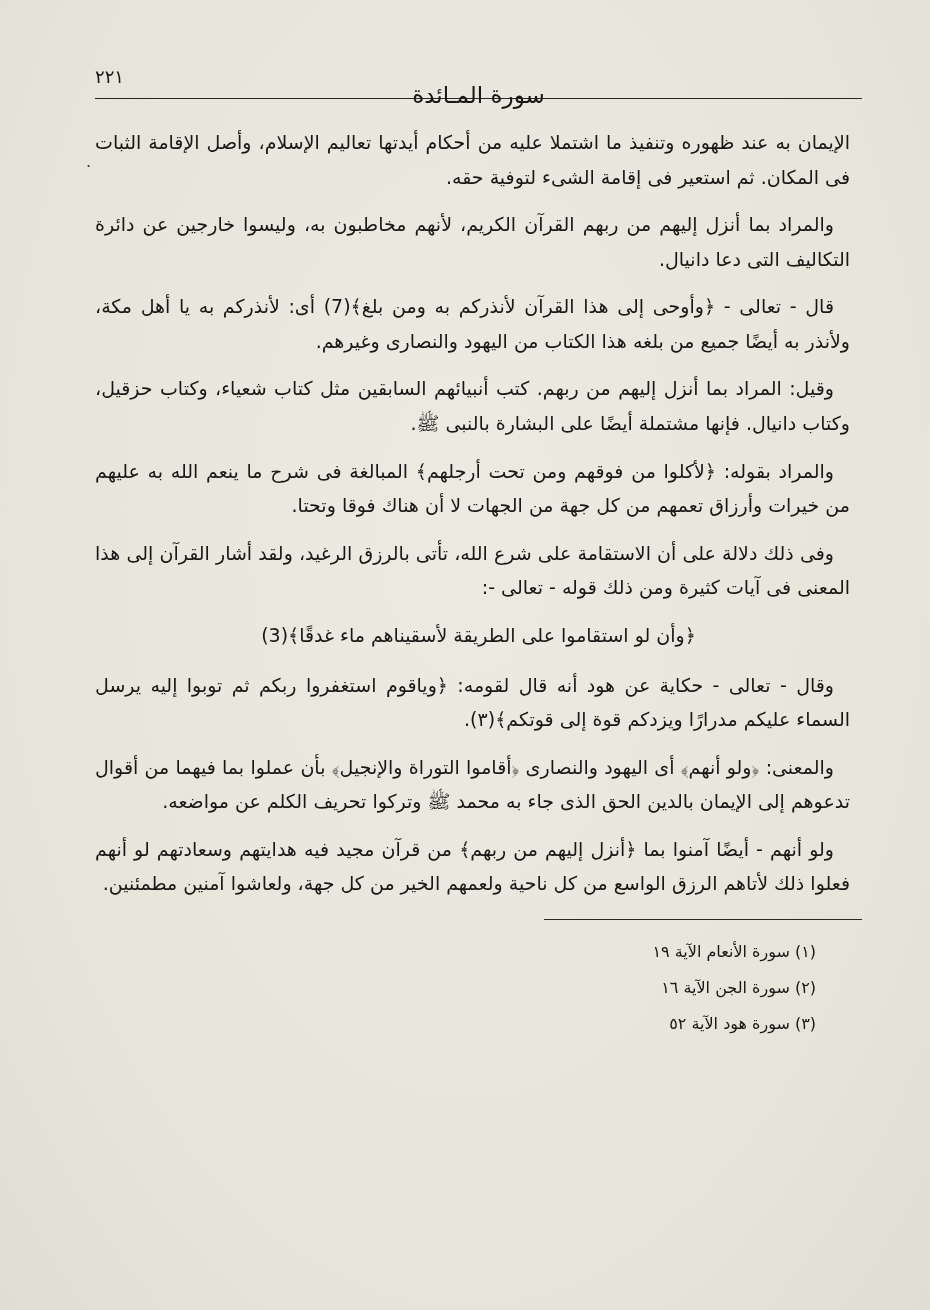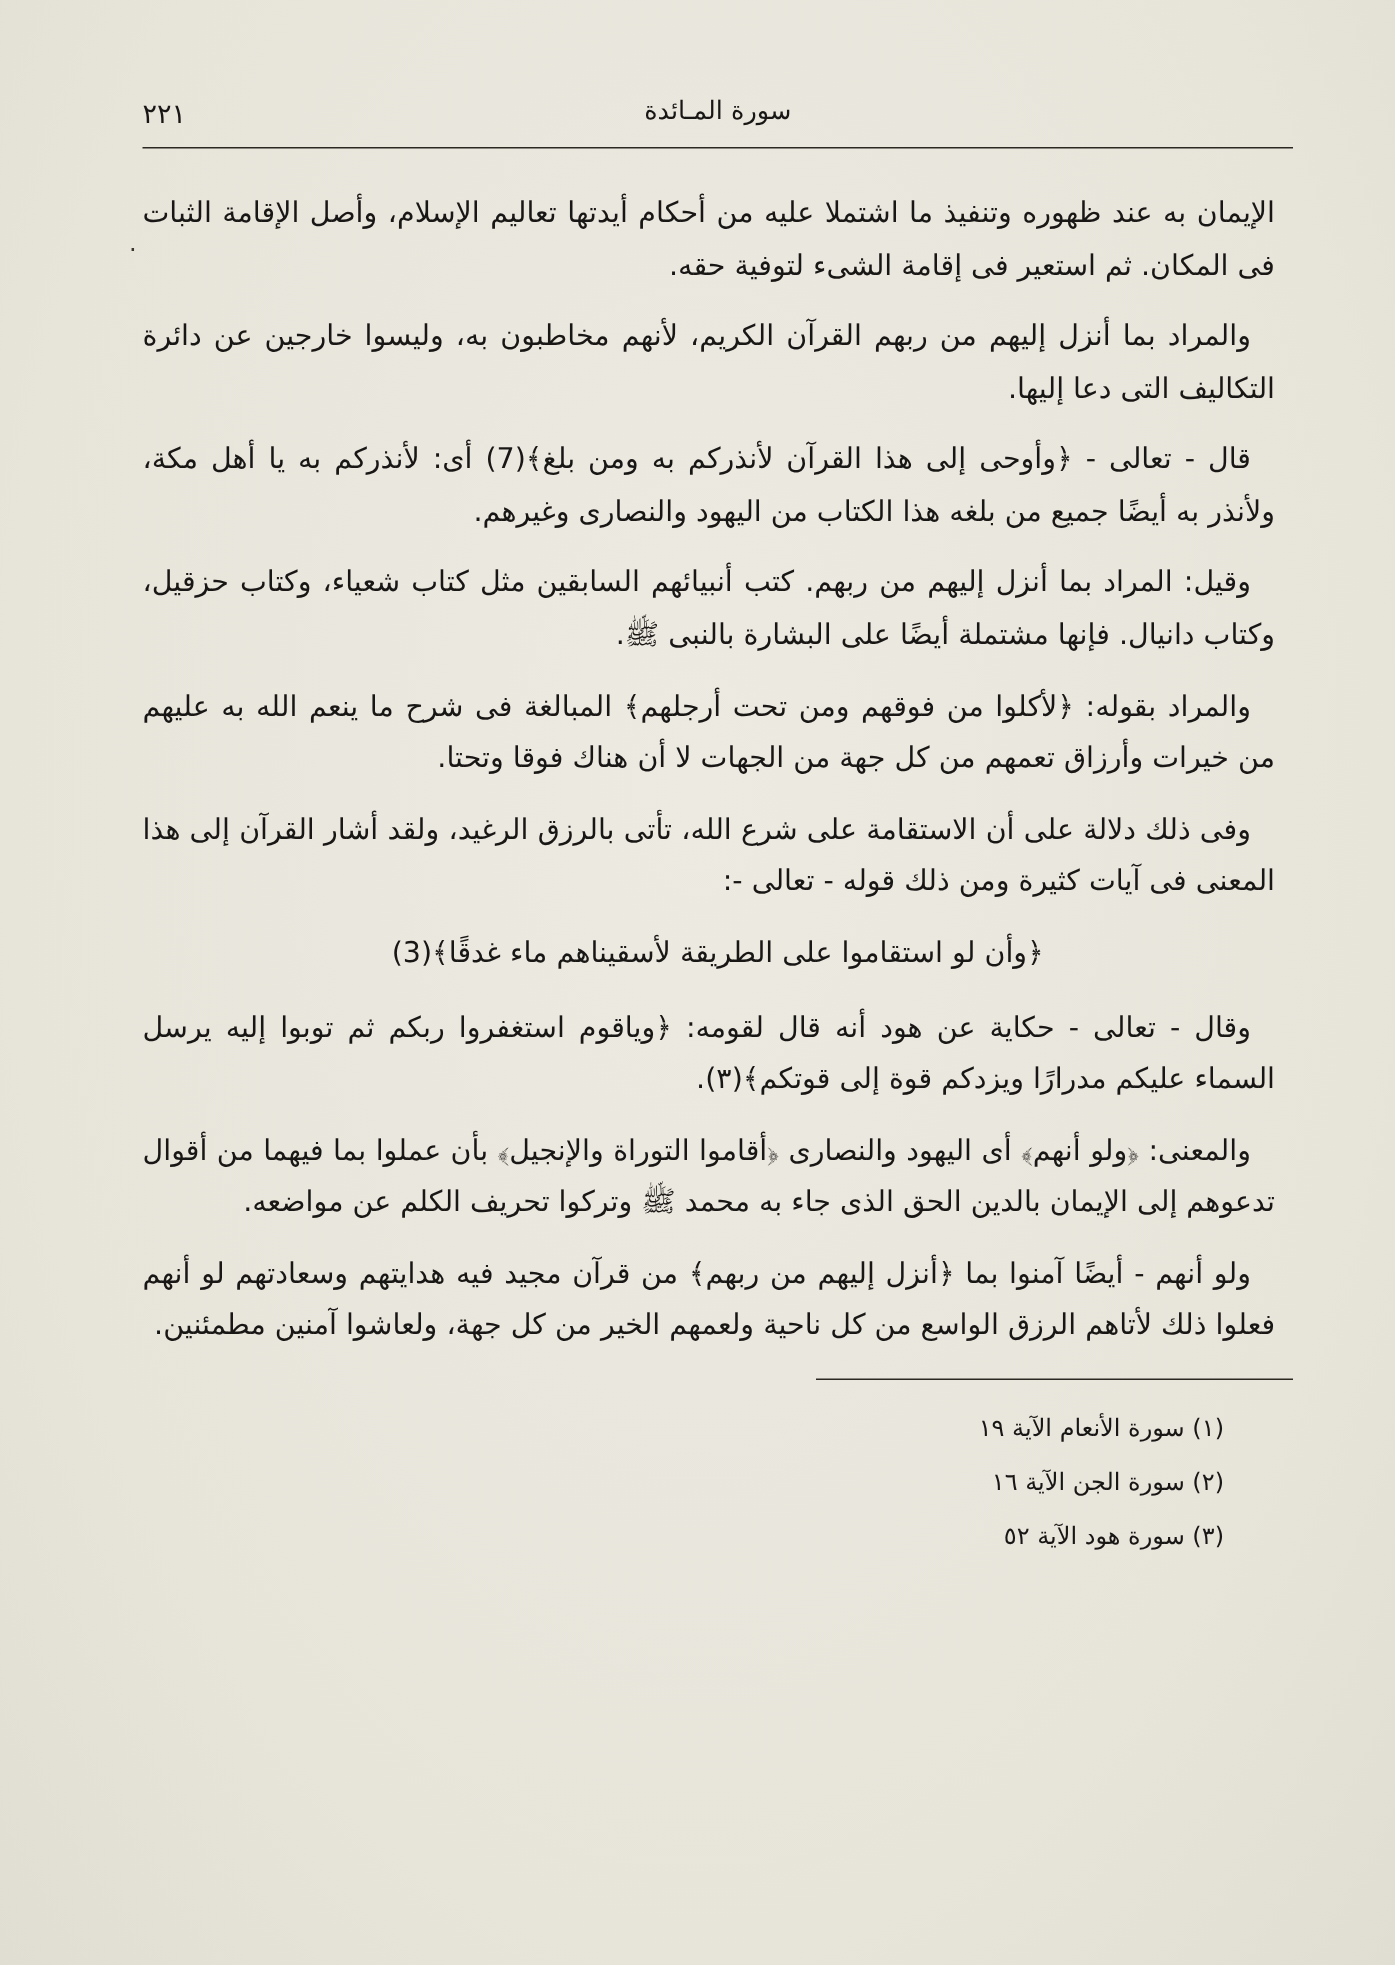--- a/index.html
+++ b/index.html
@@ -33,23 +33,23 @@
     position: absolute;
     left: 0;
     top: 4px;
     letter-spacing: 1px;
     font-size: 18px;
   }
   .page-title {
     position: absolute;
     left: 0;
     right: 0;
-    top: 2px;
+    top: 20px;
     text-align: center;
-    font-size: 17px;
+    font-size: 23px;
   }
   .header-rule {
     border: 0;
     border-top: 1.6px solid #2b2822;
     margin: 2px 0 0 0;
   }
   
   .body-text {
     margin-top: 26px;
     font-size: 19px;
@@ -101,21 +101,21 @@
   <span class="margin-mark">.</span>
 
   <div class="header">
     <span class="page-number">٢٢١</span>
     <span class="page-title">سورة المـائدة</span>
   </div>
   <hr class="header-rule">
 
   <div class="body-text">
     <p class="para">الإيمان به عند ظهوره وتنفيذ ما اشتملا عليه من أحكام أيدتها تعاليم الإسلام، وأصل الإقامة الثبات فى المكان. ثم استعير فى إقامة الشىء لتوفية حقه.</p>
-    <p class="para indent">والمراد بما أنزل إليهم من ربهم القرآن الكريم، لأنهم مخاطبون به، وليسوا خارجين عن دائرة التكاليف التى دعا إليها.</p>
+    <p class="para indent">والمراد بما أنزل إليهم من ربهم القرآن الكريم، لأنهم مخاطبون به، وليسوا خارجين عن دائرة التكاليف التى دعا دانيال.</p>
     <p class="para indent">قال - تعالى - ﴿وأوحى إلى هذا القرآن لأنذركم به ومن بلغ﴾(7) أى: لأنذركم به يا أهل مكة، ولأنذر به أيضًا جميع من بلغه هذا الكتاب من اليهود والنصارى وغيرهم.</p>
     <p class="para indent">وقيل: المراد بما أنزل إليهم من ربهم. كتب أنبيائهم السابقين مثل كتاب شعياء، وكتاب حزقيل، وكتاب دانيال. فإنها مشتملة أيضًا على البشارة بالنبى ﷺ.</p>
     <p class="para indent">والمراد بقوله: ﴿لأكلوا من فوقهم ومن تحت أرجلهم﴾ المبالغة فى شرح ما ينعم الله به عليهم من خيرات وأرزاق تعمهم من كل جهة من الجهات لا أن هناك فوقا وتحتا.</p>
     <p class="para indent">وفى ذلك دلالة على أن الاستقامة على شرع الله، تأتى بالرزق الرغيد، ولقد أشار القرآن إلى هذا المعنى فى آيات كثيرة ومن ذلك قوله - تعالى -:</p>
     <p class="para center">﴿وأن لو استقاموا على الطريقة لأسقيناهم ماء غدقًا﴾(3)</p>
     <p class="para indent">وقال - تعالى - حكاية عن هود أنه قال لقومه: ﴿وياقوم استغفروا ربكم ثم توبوا إليه يرسل السماء عليكم مدرارًا ويزدكم قوة إلى قوتكم﴾(٣).</p>
     <p class="para indent">والمعنى: ﴿ولو أنهم﴾ أى اليهود والنصارى ﴿أقاموا التوراة والإنجيل﴾ بأن عملوا بما فيهما من أقوال تدعوهم إلى الإيمان بالدين الحق الذى جاء به محمد ﷺ وتركوا تحريف الكلم عن مواضعه.</p>
     <p class="para indent">ولو أنهم - أيضًا آمنوا بما ﴿أنزل إليهم من ربهم﴾ من قرآن مجيد فيه هدايتهم وسعادتهم لو أنهم فعلوا ذلك لأتاهم الرزق الواسع من كل ناحية ولعمهم الخير من كل جهة، ولعاشوا آمنين مطمئنين.</p>
   </div>
 

